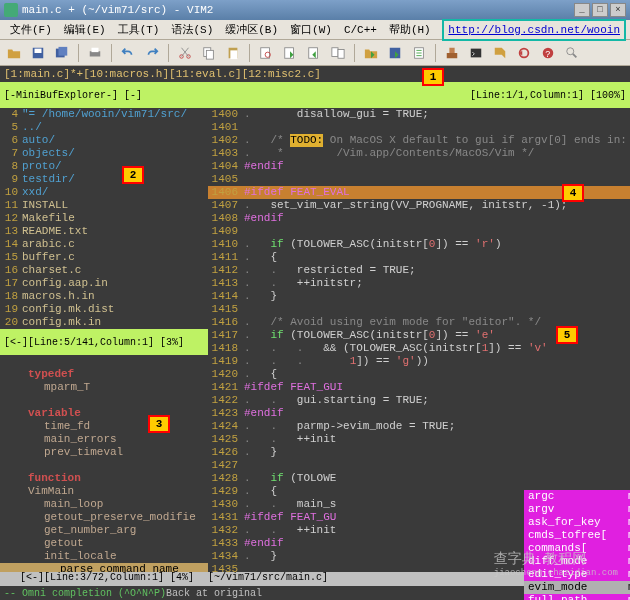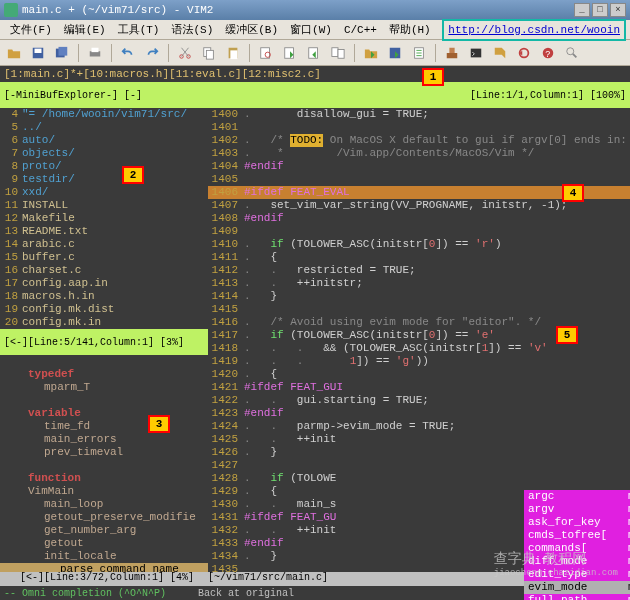--- a/index.html
+++ b/index.html
@@ -44,21 +44,21 @@
 .code .str { color: #e07070; }
 .code .num { color: #e07070; }
 .code .hl { background: #c88030; }
 .popup { position: absolute; left: 316px; top: 382px; width: 320px; background: #e020e0; color: #fff; font-size: 11px; line-height: 13px; z-index: 5; }
 .popup .pl { display: flex; height: 13px; padding: 0 4px; }
 .popup .pn { width: 100px; }
 .popup .pt { width: 80px; }
 .popup .sel { background: #b0b0b0; color: #000; }
 .bottomstatus { position: absolute; bottom: 0; left: 0; right: 0; height: 28px; }
 .bs1 { height: 14px; background: #c0c0c0; color: #000; display: flex; font-size: 10px; }
-.bs2 { height: 14px; background: #3a3a3a; color: #60c060; padding: 0 4px; font-size: 10px; display: flex; align-items: center; gap: 32px; }
+.bs2 { height: 14px; background: #3a3a3a; color: #60c060; padding: 0 4px; font-size: 10px; display: flex; align-items: center; }
 .watermark { position: absolute; right: 12px; bottom: 22px; color: rgba(200,200,200,0.8); font-size: 14px; z-index: 20; }
 </style>
 </head>
 <body>
 
 <div class="titlebar">
   <span class="icon"></span>
   <span class="title">main.c + (~/vim71/src) - VIM2</span>
   <span class="winbtn">_</span>
   <span class="winbtn">□</span>

